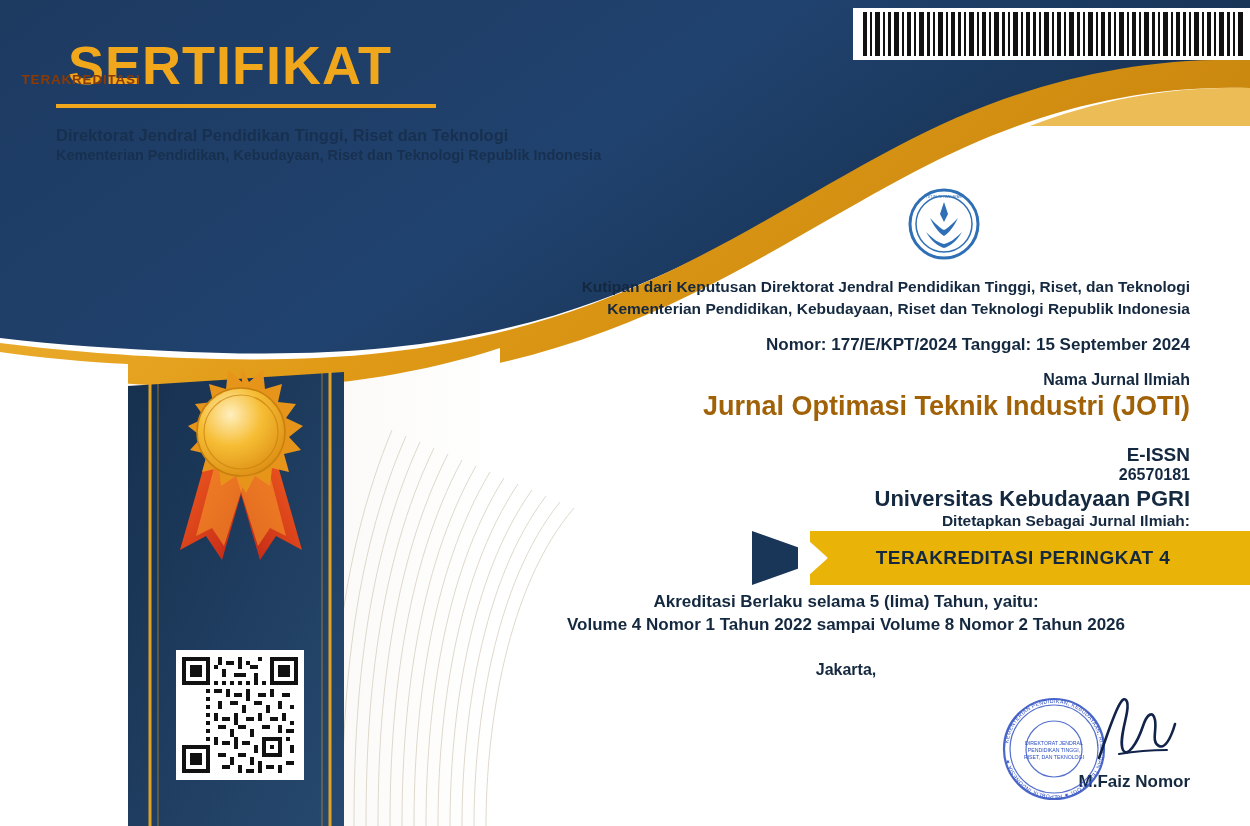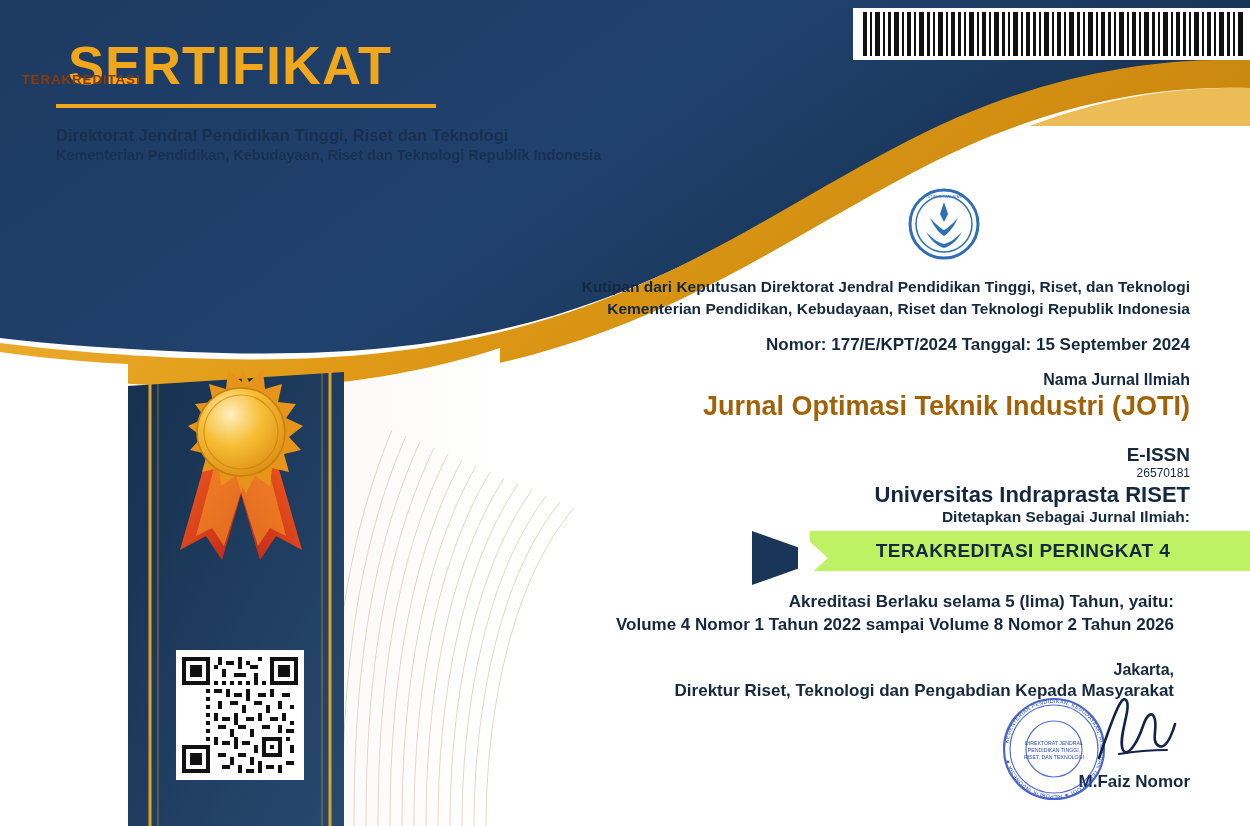--- a/index.html
+++ b/index.html
@@ -124,22 +124,22 @@
     font-size: 27px;
     font-weight: bold;
     color: #a16207;
   }
   .label-eissn {
     margin-top: 22px;
     font-size: 19px;
     font-weight: bold;
   }
   .eissn-value {
-    font-size: 12px;
-    font-weight: normal;
+    font-size: 16px;
+    font-weight: bold;
   }
   .univ-name {
     margin-top: 2px;
     font-size: 22px;
     font-weight: bold;
   }
   .ditetapkan {
     font-size: 15.5px;
     font-weight: bold;
   }
@@ -150,22 +150,22 @@
     left: 752px;
     top: 531px;
     width: 498px;
     height: 54px;
   }
   .ribbon-band {
     position: absolute;
     left: 58px;
     top: 0;
     width: 440px;
-    height: 40px;
-    background: #bef264;
+    height: 54px;
+    background: #eab308;
     display: flex;
     align-items: center;
     justify-content: center;
   }
   .ribbon-label {
     color: #14283f;
     font-size: 19px;
     font-weight: bold;
     letter-spacing: 0.4px;
     padding-right: 14px;
@@ -187,24 +187,24 @@
     width: 0;
     height: 0;
     border-top: 27px solid transparent;
     border-bottom: 27px solid transparent;
     border-left: 30px solid #ffffff;
   }
 
   
   .footer-text {
     position: absolute;
-    right: 76px;
+    right: 54px;
     top: 592px;
     width: 700px;
-    text-align: right;
+    text-align: center;
     color: #14283f;
   }
   .valid-line1 {
     font-size: 17px;
     font-weight: bold;
   }
   .valid-line2 {
     margin-top: 3px;
     font-size: 17px;
     font-weight: bold;
@@ -456,37 +456,36 @@
   </svg>
 
   <div class="body-text">
     <div class="line-quote">Kutipan dari Keputusan Direktorat Jendral Pendidikan Tinggi, Riset, dan Teknologi</div>
     <div class="line-quote">Kementerian  Pendidikan, Kebudayaan, Riset dan Teknologi Republik Indonesia</div>
     <div class="line-nomor">Nomor: 177/E/KPT/2024 Tanggal: 15 September 2024</div>
     <div class="label-nama">Nama Jurnal Ilmiah</div>
     <div class="journal-name">Jurnal Optimasi Teknik Industri (JOTI)</div>
     <div class="label-eissn">E-ISSN</div>
     <div class="eissn-value">26570181</div>
-    <div class="univ-name">Universitas Indraprasta RISET</div>
+    <div class="univ-name">Universitas Kebudayaan PGRI</div>
     <div class="ditetapkan">Ditetapkan Sebagai Jurnal Ilmiah:</div>
   </div>
 
   <div class="ribbon">
     <div class="ribbon-band">
       <span class="ribbon-label">TERAKREDITASI PERINGKAT 4</span>
     </div>
     <div class="ribbon-arrow"></div>
     <div class="ribbon-notch"></div>
   </div>
 
   <div class="footer-text">
     <div class="valid-line1">Akreditasi Berlaku selama 5 (lima) Tahun, yaitu:</div>
     <div class="valid-line2">Volume 4 Nomor 1 Tahun 2022 sampai Volume 8 Nomor 2 Tahun 2026</div>
     <div class="city">Jakarta,</div>
-    <div class="director-title">Direktur Riset, Teknologi dan Pengabdian Kepada Masyarakat</div>
   </div>
   <div class="signer-name">M.Faiz Nomor</div>
 
   <svg class="stamp" viewBox="0 0 118 118">
     <defs>
       <path id="stampArcOuter" d="M 59,59 m -46,0 a 46,46 0 1,1 92,0 a 46,46 0 1,1 -92,0"></path>
     </defs>
     <circle cx="59" cy="59" r="50" fill="none" stroke="#2b4cc0" stroke-width="2.2" opacity="0.85"></circle>
     <circle cx="59" cy="59" r="44" fill="none" stroke="#2b4cc0" stroke-width="1.2" opacity="0.8"></circle>
     <circle cx="59" cy="59" r="28" fill="none" stroke="#2b4cc0" stroke-width="1.2" opacity="0.8"></circle>

